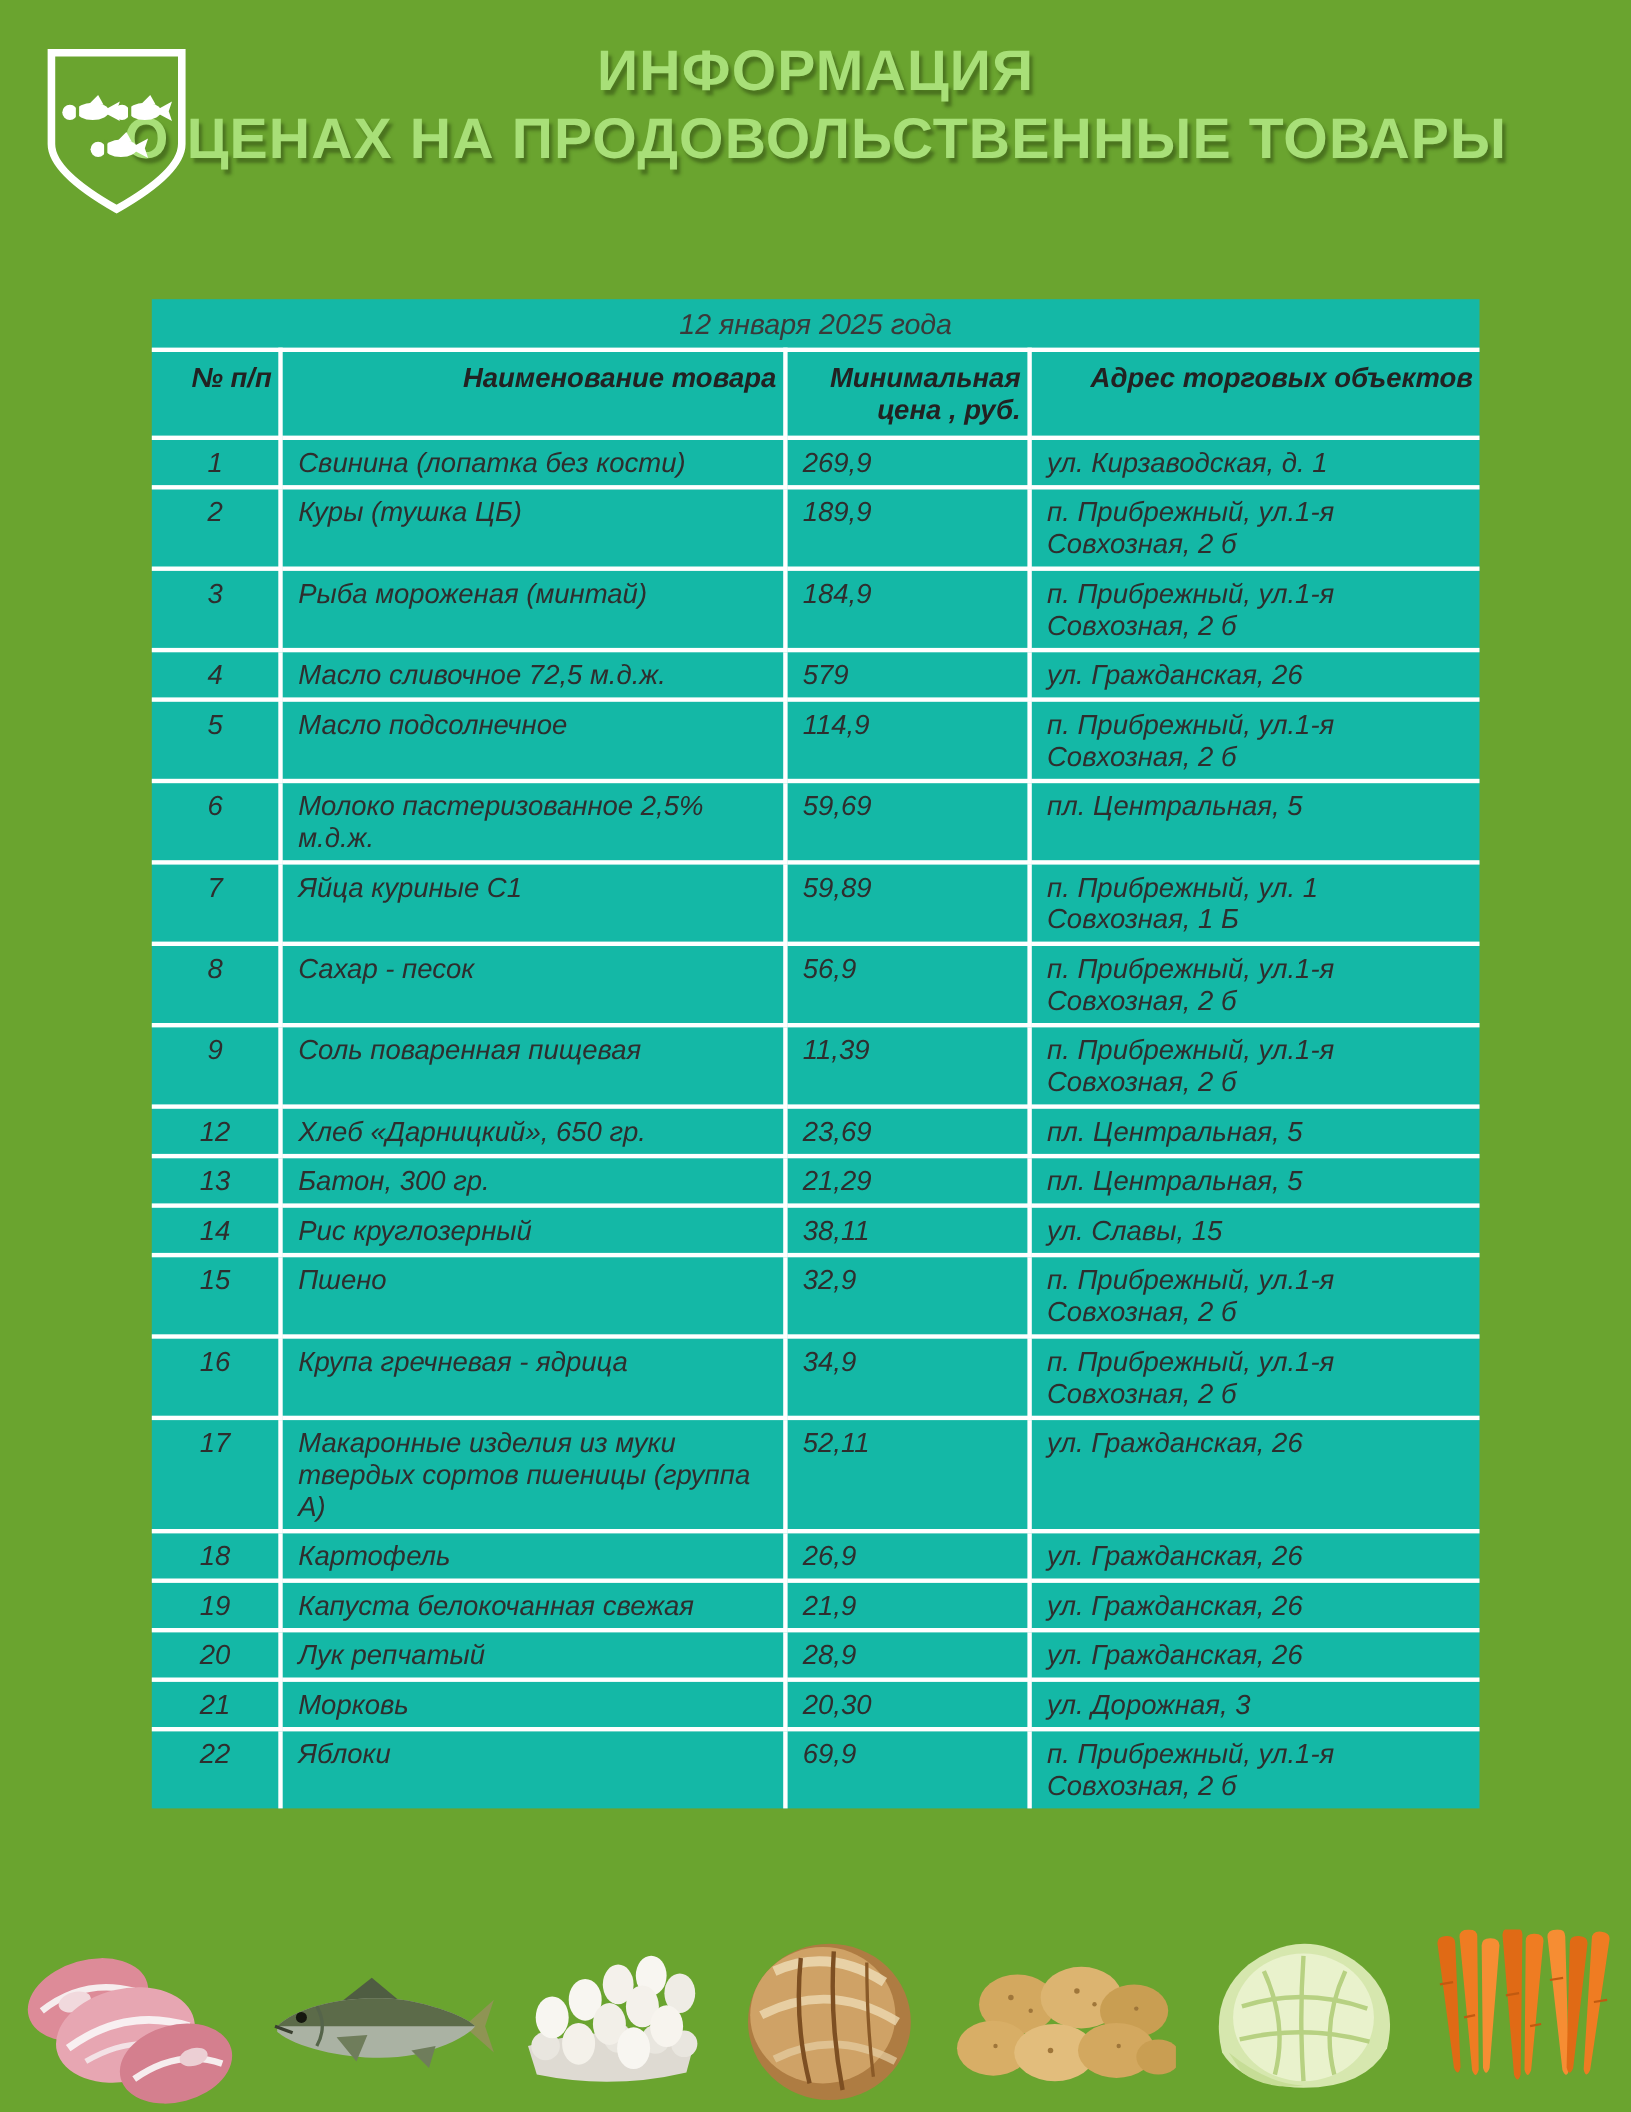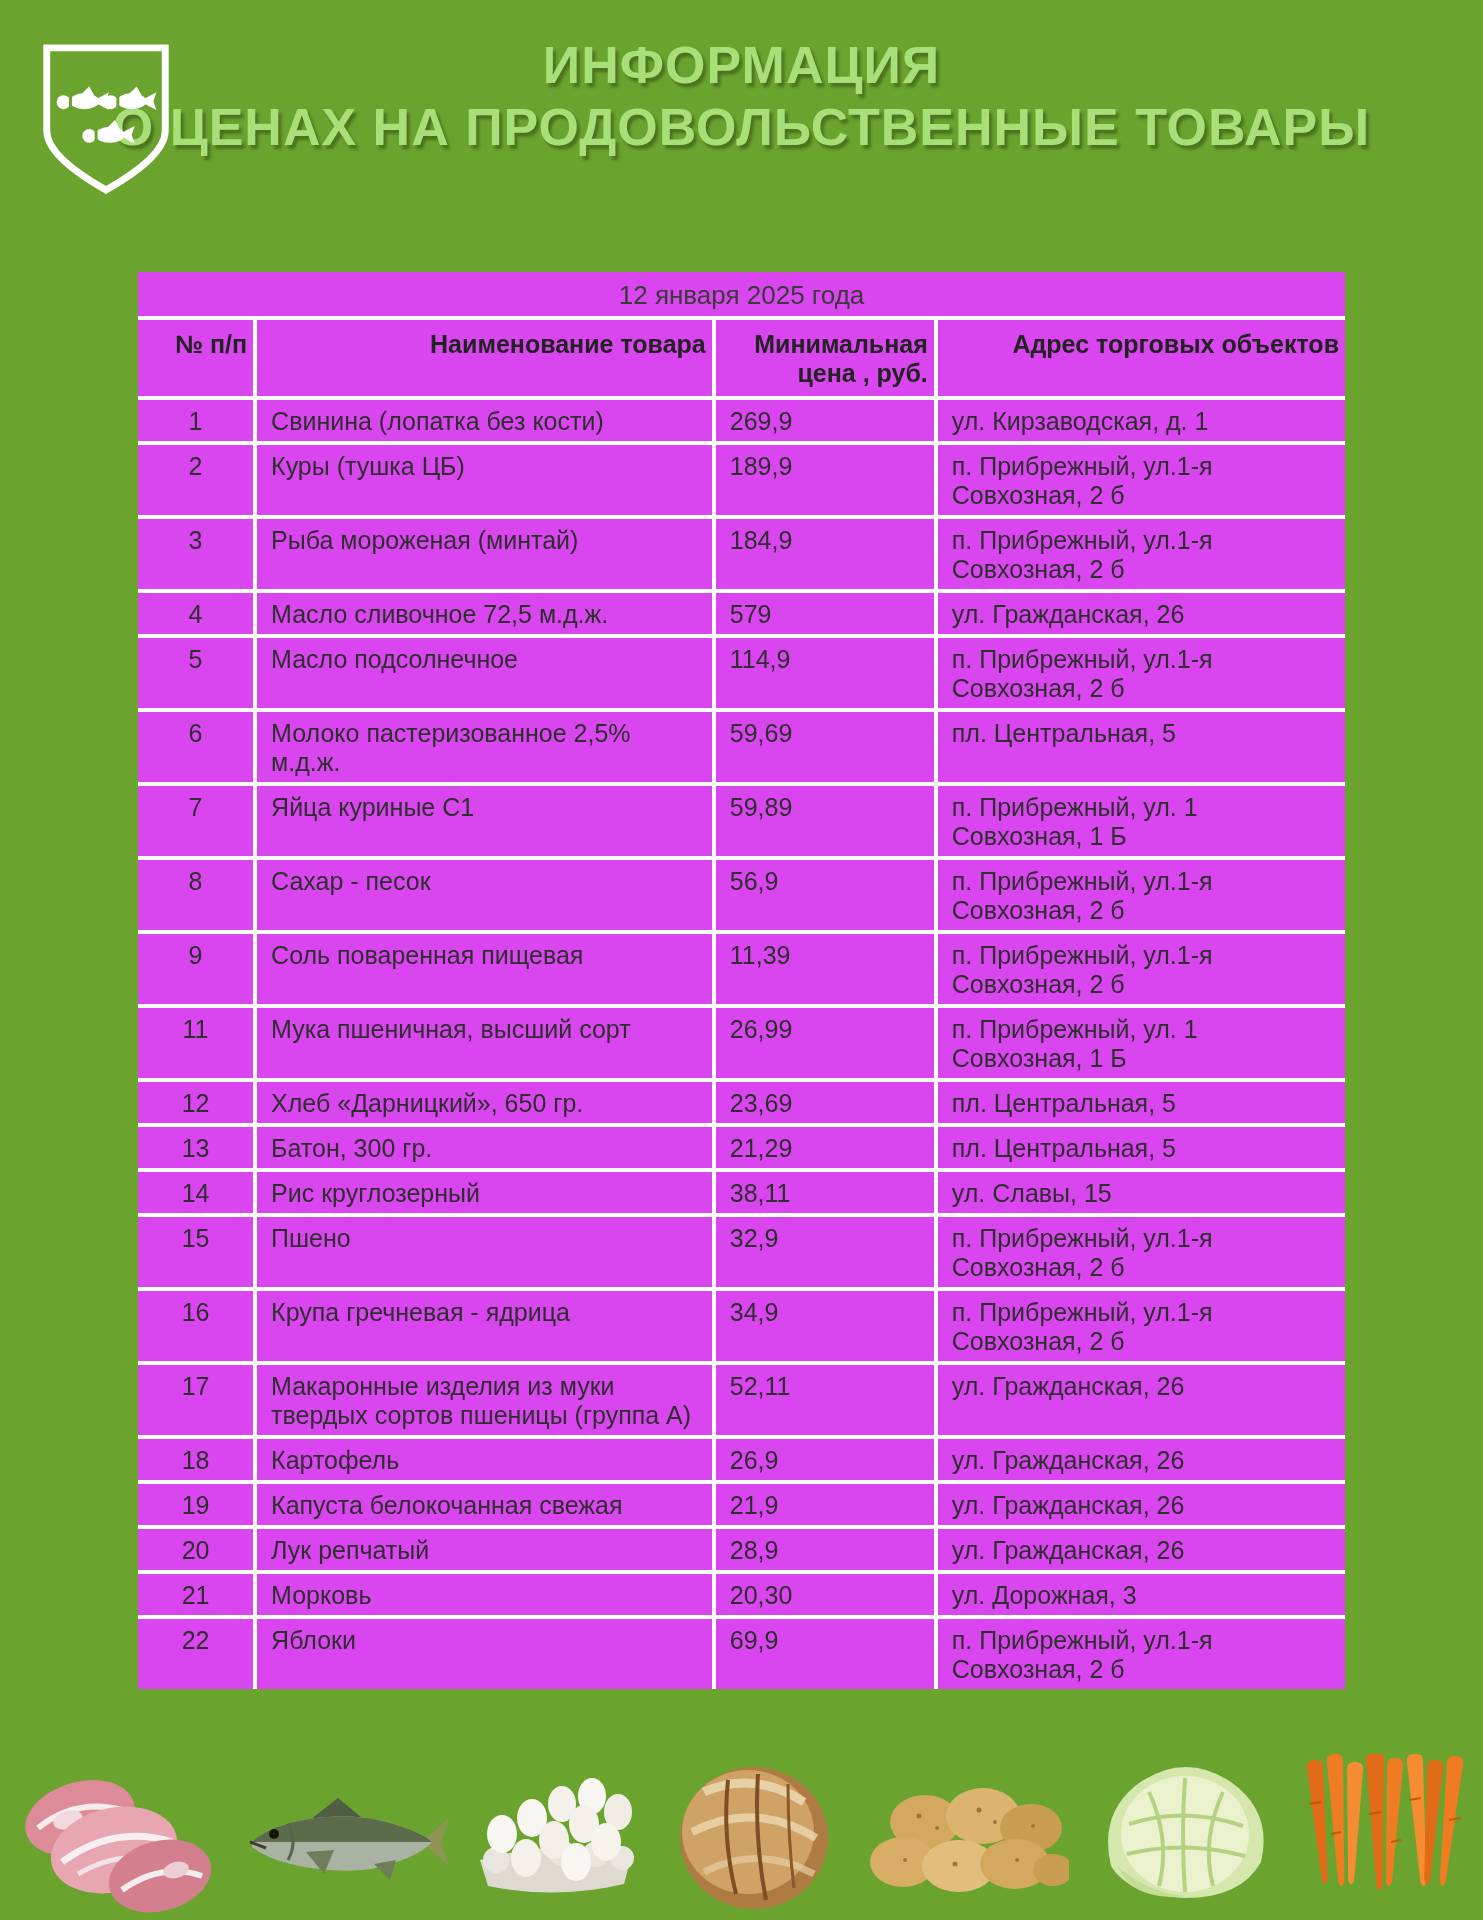--- a/index.html
+++ b/index.html
@@ -23,24 +23,25 @@
     text-shadow:3px 4px 3px rgba(35,55,12,.45);
     white-space:nowrap;
   }
   
   .table-wrap{position:absolute;top:272px;left:138px;width:1207px;}
   table.price{
     width:100%;
     border-collapse:collapse;
     border-style:hidden;
     table-layout:fixed;
-    background:#d946ef;
+    background:#14b8a6;
     color:#2e2e2e;
     font-size:25px;
     line-height:1.16;
+    font-style:italic;
   }
   table.price td, table.price th{border:4px solid #ffffff;}
   td.date{
     text-align:center;
     padding:8px 10px 6px;
     font-size:26px;
     color:#3a3a3a;
   }
   th{
     font-size:25px;
@@ -171,26 +172,20 @@
             <td>56,9</td>
             <td>п. Прибрежный, ул.1-я Совхозная, 2 б</td>
           </tr>
           <tr>
             <td class="num">9</td>
             <td>Соль поваренная пищевая</td>
             <td>11,39</td>
             <td>п. Прибрежный, ул.1-я Совхозная, 2 б</td>
           </tr>
           <tr>
-            <td class="num">11</td>
-            <td>Мука пшеничная, высший сорт</td>
-            <td>26,99</td>
-            <td>п. Прибрежный, ул. 1 Совхозная, 1 Б</td>
-          </tr>
-          <tr>
             <td class="num">12</td>
             <td>Хлеб «Дарницкий», 650 гр.</td>
             <td>23,69</td>
             <td>пл. Центральная, 5</td>
           </tr>
           <tr>
             <td class="num">13</td>
             <td>Батон, 300 гр.</td>
             <td>21,29</td>
             <td>пл. Центральная, 5</td>

